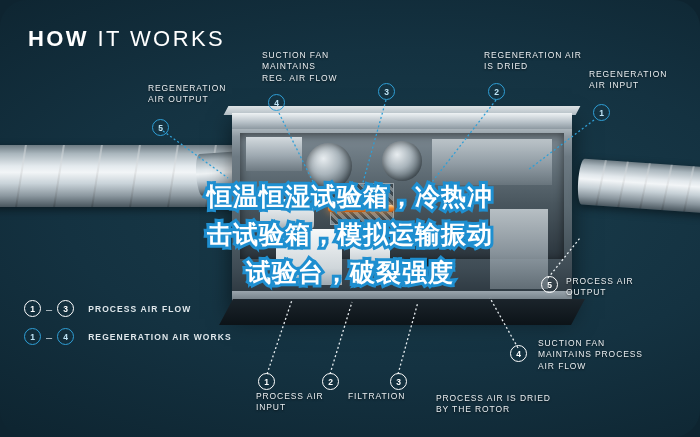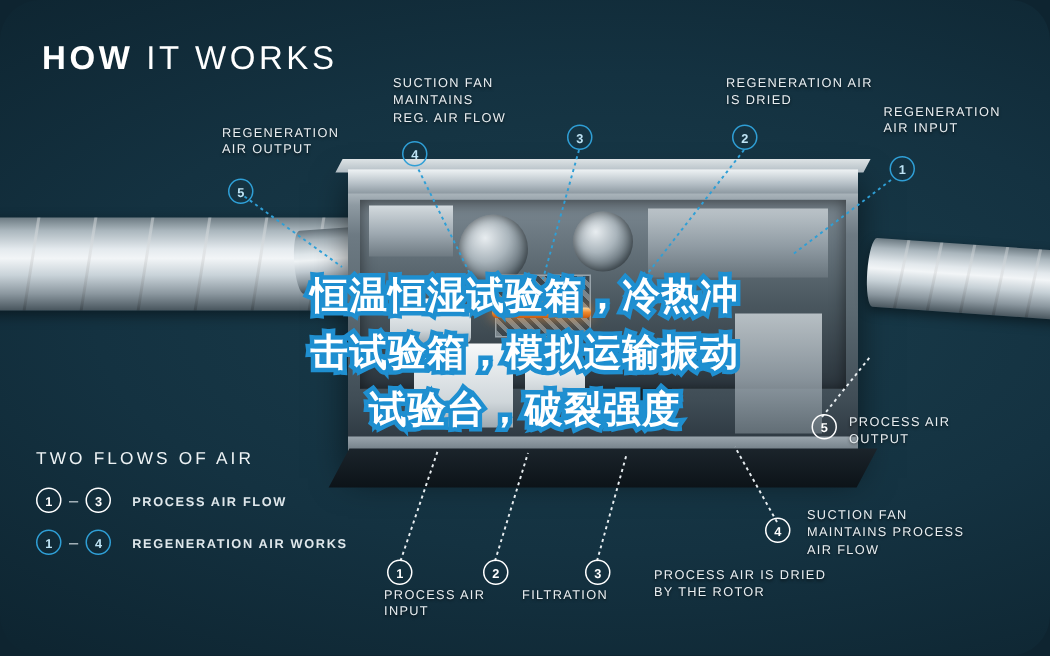--- a/index.html
+++ b/index.html
@@ -209,31 +209,30 @@
 OUTPUT</div>
   <div class="mk white" style="left:541px;top:276px;">5</div>
 
   <div class="lbl" style="left:256px;top:391px;">PROCESS AIR
 INPUT</div>
   <div class="mk white" style="left:258px;top:373px;">1</div>
 
   <div class="lbl" style="left:348px;top:391px;">FILTRATION</div>
   <div class="mk white" style="left:322px;top:373px;">2</div>
 
-  <div class="lbl" style="left:436px;top:378px;">PROCESS AIR IS DRIED
+  <div class="lbl" style="left:436px;top:393px;">PROCESS AIR IS DRIED
 BY THE ROTOR</div>
   <div class="mk white" style="left:390px;top:373px;">3</div>
 
   <div class="lbl" style="left:538px;top:338px;">SUCTION FAN
 MAINTAINS PROCESS
 AIR FLOW</div>
   <div class="mk white" style="left:510px;top:345px;">4</div>
 
   <div class="legend">
-    <h3>TWO FLOWS OF AIR</h3>
 
     <div class="lrow">
       <div class="lmk mk white" style="position:relative;left:0;top:0;">1</div>
       <span class="dash">–</span>
       <div class="lmk mk white" style="position:relative;left:0;top:0;">3</div>
       <span class="ltxt">PROCESS AIR FLOW</span>
     </div>
 
     <div class="lrow">
       <div class="lmk mk blue" style="position:relative;left:0;top:0;">1</div>

